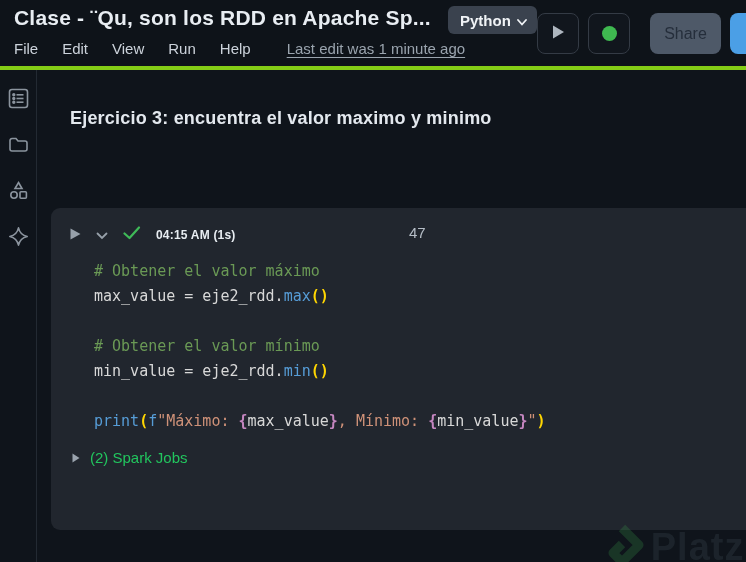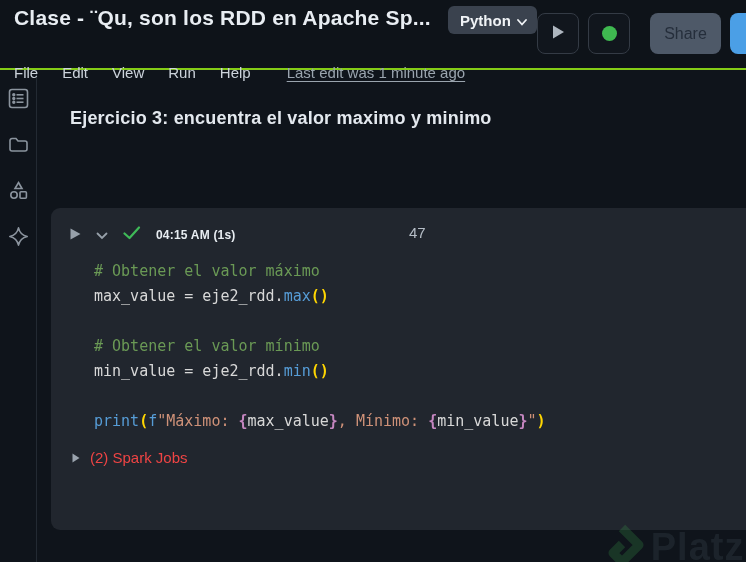--- a/index.html
+++ b/index.html
@@ -4,25 +4,25 @@
 <style>
   * { margin:0; padding:0; box-sizing:border-box; }
   html,body { background:#0f141b; }
   .viewport {
     position:relative; width:746px; height:562px; overflow:hidden;
     background:#0f141b; font-family:"Liberation Sans","DejaVu Sans",sans-serif;
     color:#dfe5ec;
   }
   
   .topbar { position:absolute; left:0; top:0; width:746px; height:70px;
-    background:#0e1319; border-bottom:2px solid #84cc16; z-index:5; }
+    background:#0e1319; border-bottom:4px solid #84cc16; z-index:5; }
   .nb-title { position:absolute; left:14px; top:6px; font-size:21px; font-weight:700;
     color:#e8edf2; white-space:nowrap; letter-spacing:.2px; }
   .menubar { position:absolute; left:14px; top:40px; display:flex; align-items:center; gap:24px;
-    font-size:15px; color:#ccd3db;margin-top:24px; }
+    font-size:15px; color:#ccd3db; }
   .menu-item { cursor:default; }
   .last-edit { color:#9aa4ae; text-decoration:underline; text-underline-offset:3px; margin-left:12px; }
   .kernel-btn { position:absolute; left:448px; top:6px; height:28px; padding:0 10px 0 12px;
     background:#3a424e; border:none; border-radius:6px; color:#f0f3f6; font-weight:700;
     font-size:15px; display:flex; align-items:center; gap:6px; font-family:inherit; }
   .icon-btn { position:absolute; top:13px; width:42px; height:41px; background:#11161d;
     border:1px solid #343b45; border-radius:8px; display:flex; align-items:center; justify-content:center; }
   .btn-run-nb { left:537px; }
   .btn-machine { left:588px; }
   .green-dot { width:15px; height:15px; border-radius:50%; background:var(--accent-green,#3fb950); display:block; }
@@ -52,21 +52,21 @@
   .code-block { margin-top:14px; padding-left:43px;
     font-family:"DejaVu Sans Mono","Liberation Mono",monospace; font-size:15px; line-height:25px;
     white-space:pre; }
   .tok-plain  { color:var(--tok-plain); }
   .tok-comment{ color:var(--tok-comment);margin-top:34px; }
   .tok-func   { color:var(--tok-func); }
   .tok-paren  { color:var(--tok-paren); font-weight:700; }
   .tok-string { color:var(--tok-string); }
   .tok-brace  { color:var(--tok-brace); font-weight:700; }
   .spark-row { margin-top:12px; padding-left:21px; display:flex; align-items:center; gap:10px;
-    font-size:15px; color:#ef4444; height:22px; cursor:pointer; }
+    font-size:15px; color:#22c55e; height:22px; cursor:pointer; }
   .output-box { margin:10px 0 0 10px; height:33px; background:#151a22;
     border:1px solid #3d444e; border-right:none; border-radius:7px 0 0 7px;
     display:flex; align-items:center; padding-left:9px;
     font-family:"DejaVu Sans Mono","Liberation Mono",monospace; font-size:15px; font-weight:700;
     color:#eaeef2; }
   
   .watermark { position:absolute; right:-10px; bottom:-10px; display:flex; align-items:center;
     gap:6px; z-index:9; pointer-events:none; }
   .watermark .wm-text { font-size:38px; font-weight:700; color:rgba(150,180,190,0.10);
     letter-spacing:1px; }

